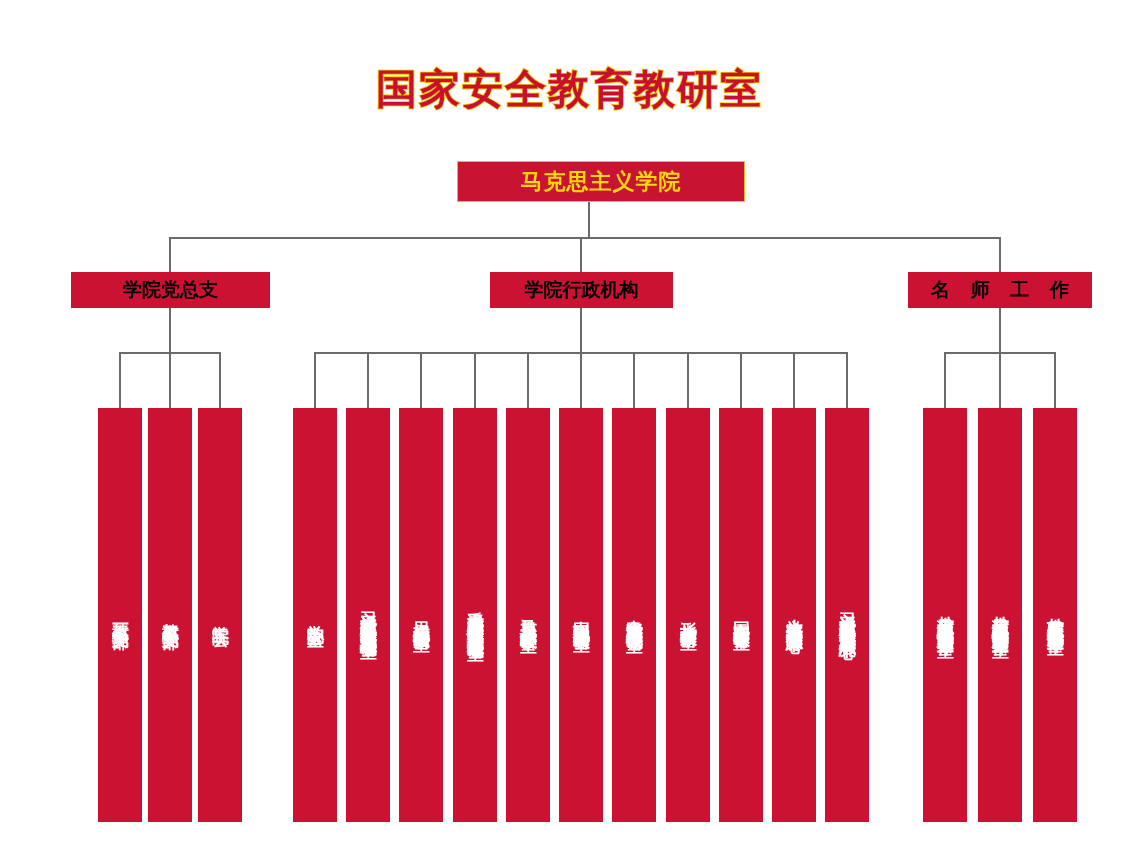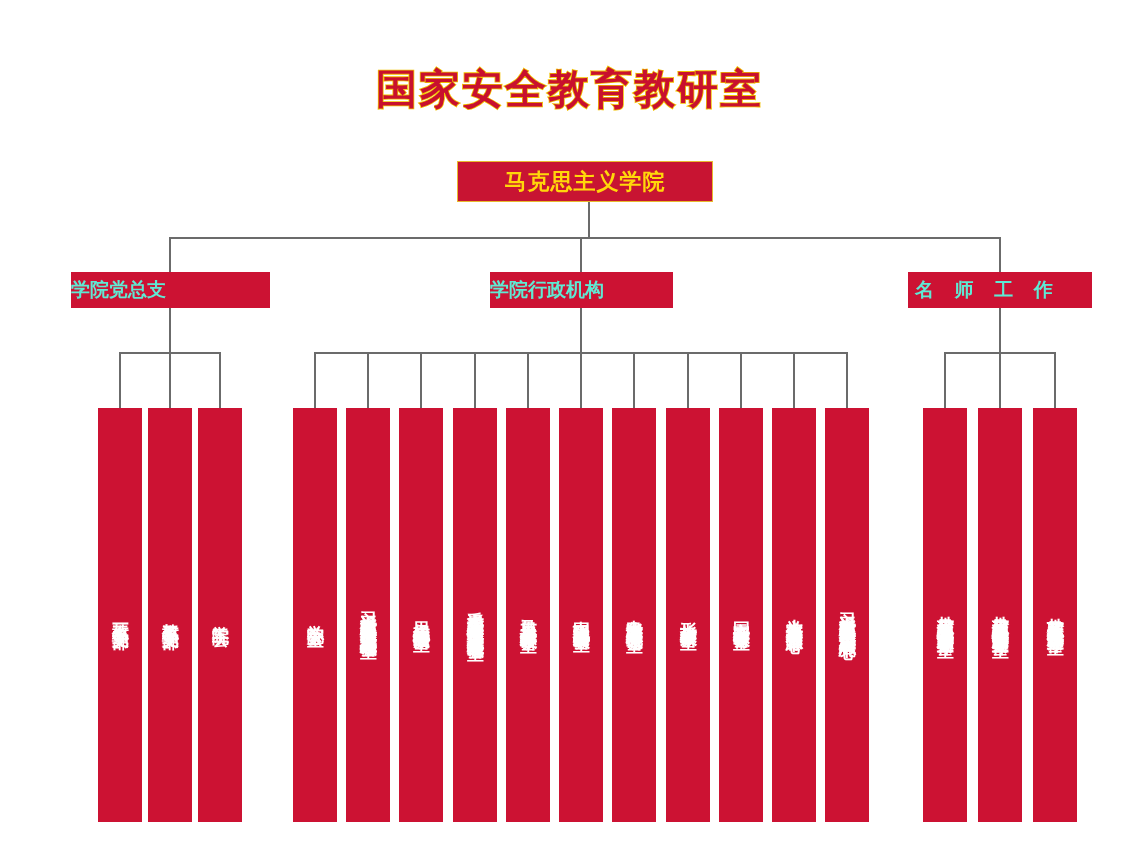--- a/index.html
+++ b/index.html
@@ -32,21 +32,21 @@
     -webkit-text-stroke: 1.6px #F2C200;
     paint-order: stroke fill;
     white-space: nowrap;
   }
 
   
   .root-box {
     position: absolute;
     left: 457px;
     top: 161px;
-    width: 256px;
+    width: 288px;
     height: 41px;
     background: #C81432;
     border: 1.5px solid #E8B92E;
     box-sizing: border-box;
     display: flex;
     align-items: center;
     justify-content: center;
     color: #FFD70A;
     font-size: 22px;
     font-weight: bold;
@@ -55,21 +55,22 @@
   }
 
   
   .l2-box {
     position: absolute;
     top: 272px;
     height: 36px;
     background: #CC1233;
     display: flex;
     align-items: center;
-    color: #5eead4;
+    justify-content: center;
+    color: #000000;
     font-size: 19px;
     font-weight: bold;
     white-space: nowrap;
   }
   #l2-0 { left: 71px;  width: 199px; }
   #l2-1 { left: 490px; width: 183px; }
   #l2-2 { left: 908px; width: 184px; letter-spacing: 7px; text-indent: 7px; }
 
   
   .line-v, .line-h {

